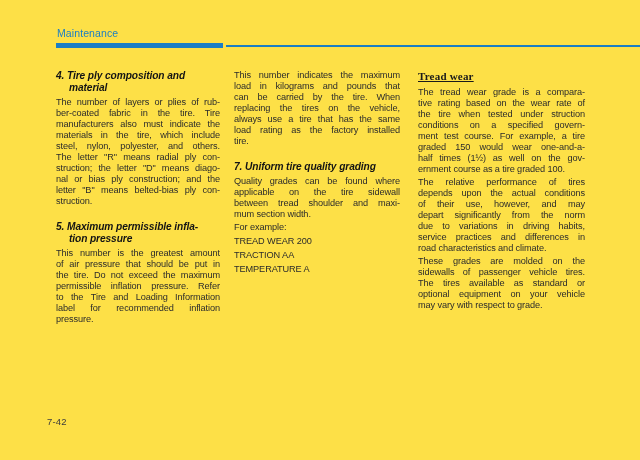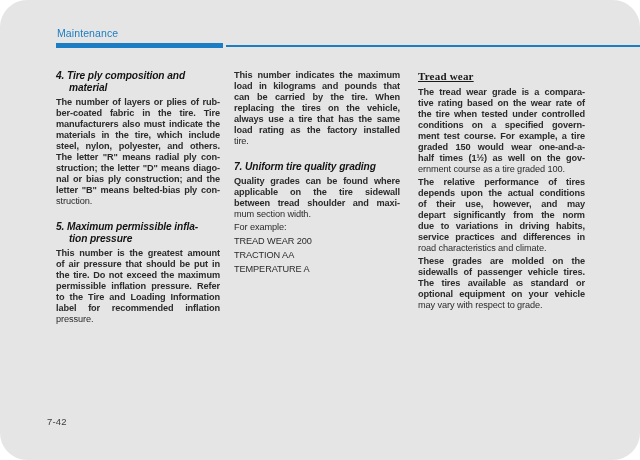--- a/index.html
+++ b/index.html
@@ -11,22 +11,21 @@
     width: 640px;
     height: 460px;
     position: relative;
     overflow: hidden;
     font-family: "Liberation Sans", "DejaVu Sans", sans-serif;
     color: #2b2b2b;
   }
   .page {
     position: absolute;
     inset: 0;
-    background: #e5e5e5;
-    border-radius: 27px;
+    background: #fde047;
   }
   
   .header-title {
     position: absolute;
     left: 57px;
     top: 27px;
     font-size: 10.5px;
     letter-spacing: 0.1px;
     color: var(--accent, #1b7ec4);
   }
@@ -58,21 +57,20 @@
   .line {
     line-height: 11px;
     font-size: 9.2px;
     letter-spacing: -0.1px;
     white-space: nowrap;
   }
   
   .just {
     display: flex;
     justify-content: space-between;
-    font-weight: bold;
   }
   .just span { flex: 0 0 auto; }
   .just span:not(:last-child) { padding-right: 2.2px; }
 
   .heading-sans {
     margin: 14px 0 3px 0;
     color: #141414;
   }
   .heading-sans .line {
     font-size: 10.2px;
@@ -368,21 +366,21 @@
           <span>wear</span>
           <span>rate</span>
           <span>of</span>
         </div>
         <div class="line just">
           <span>the</span>
           <span>tire</span>
           <span>when</span>
           <span>tested</span>
           <span>under</span>
-          <span>controlled</span>
+          <span>struction</span>
         </div>
         <div class="line just">
           <span>conditions</span>
           <span>on</span>
           <span>a</span>
           <span>specified</span>
           <span>govern-</span>
         </div>
         <div class="line just">
           <span>ment</span>

